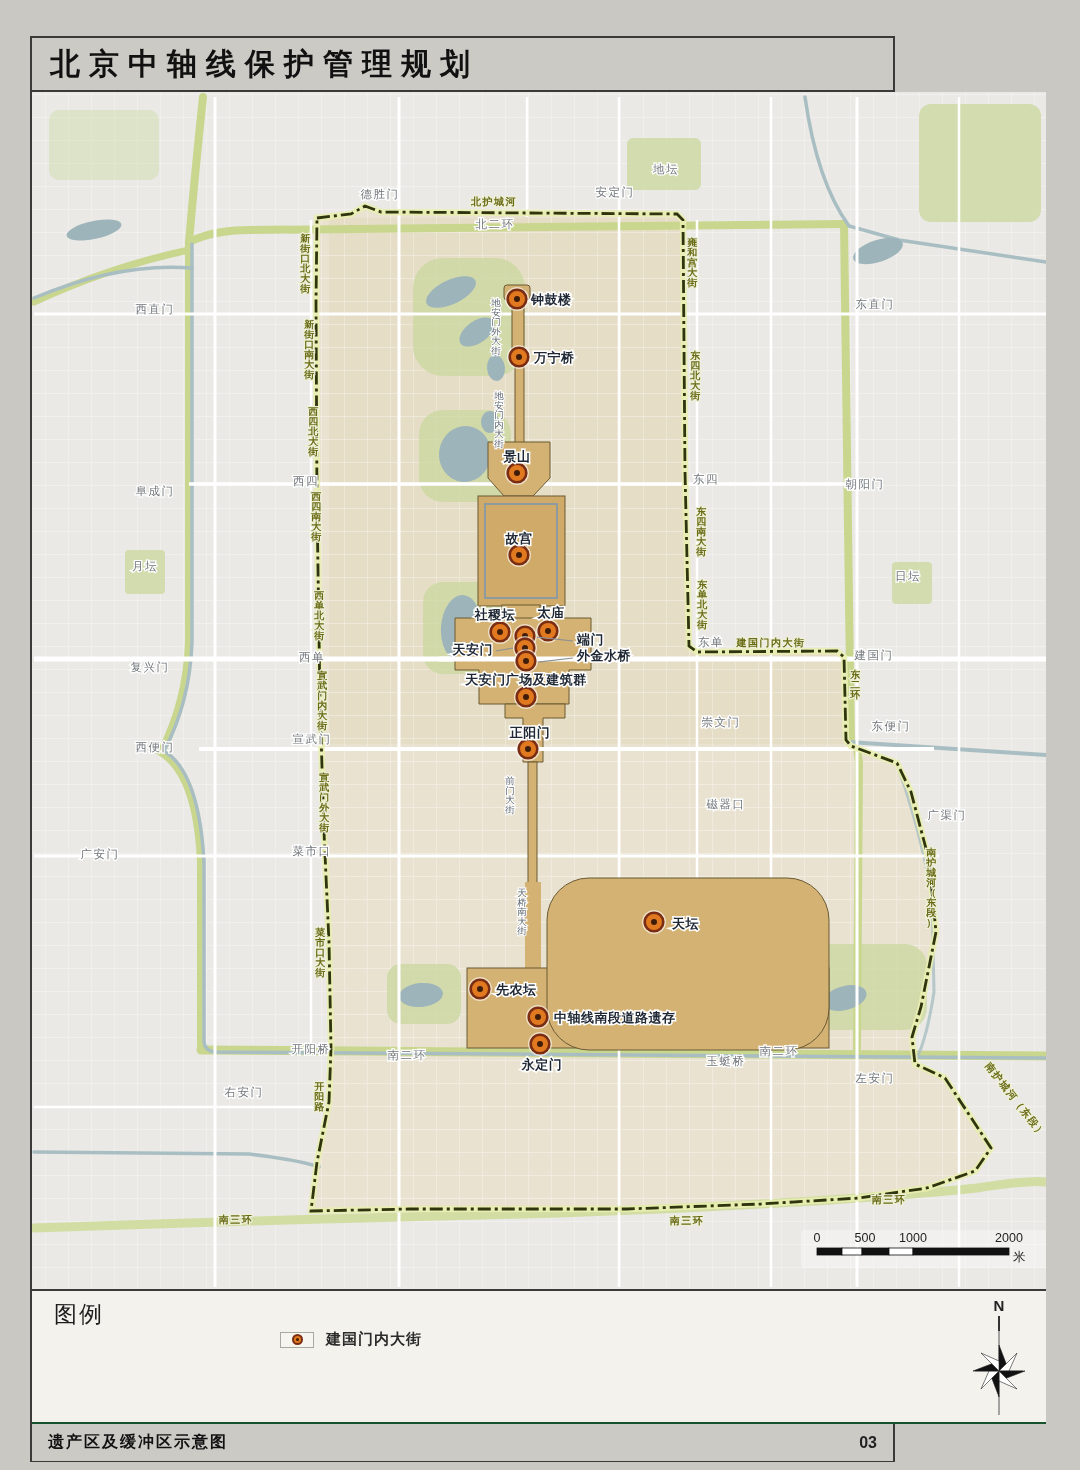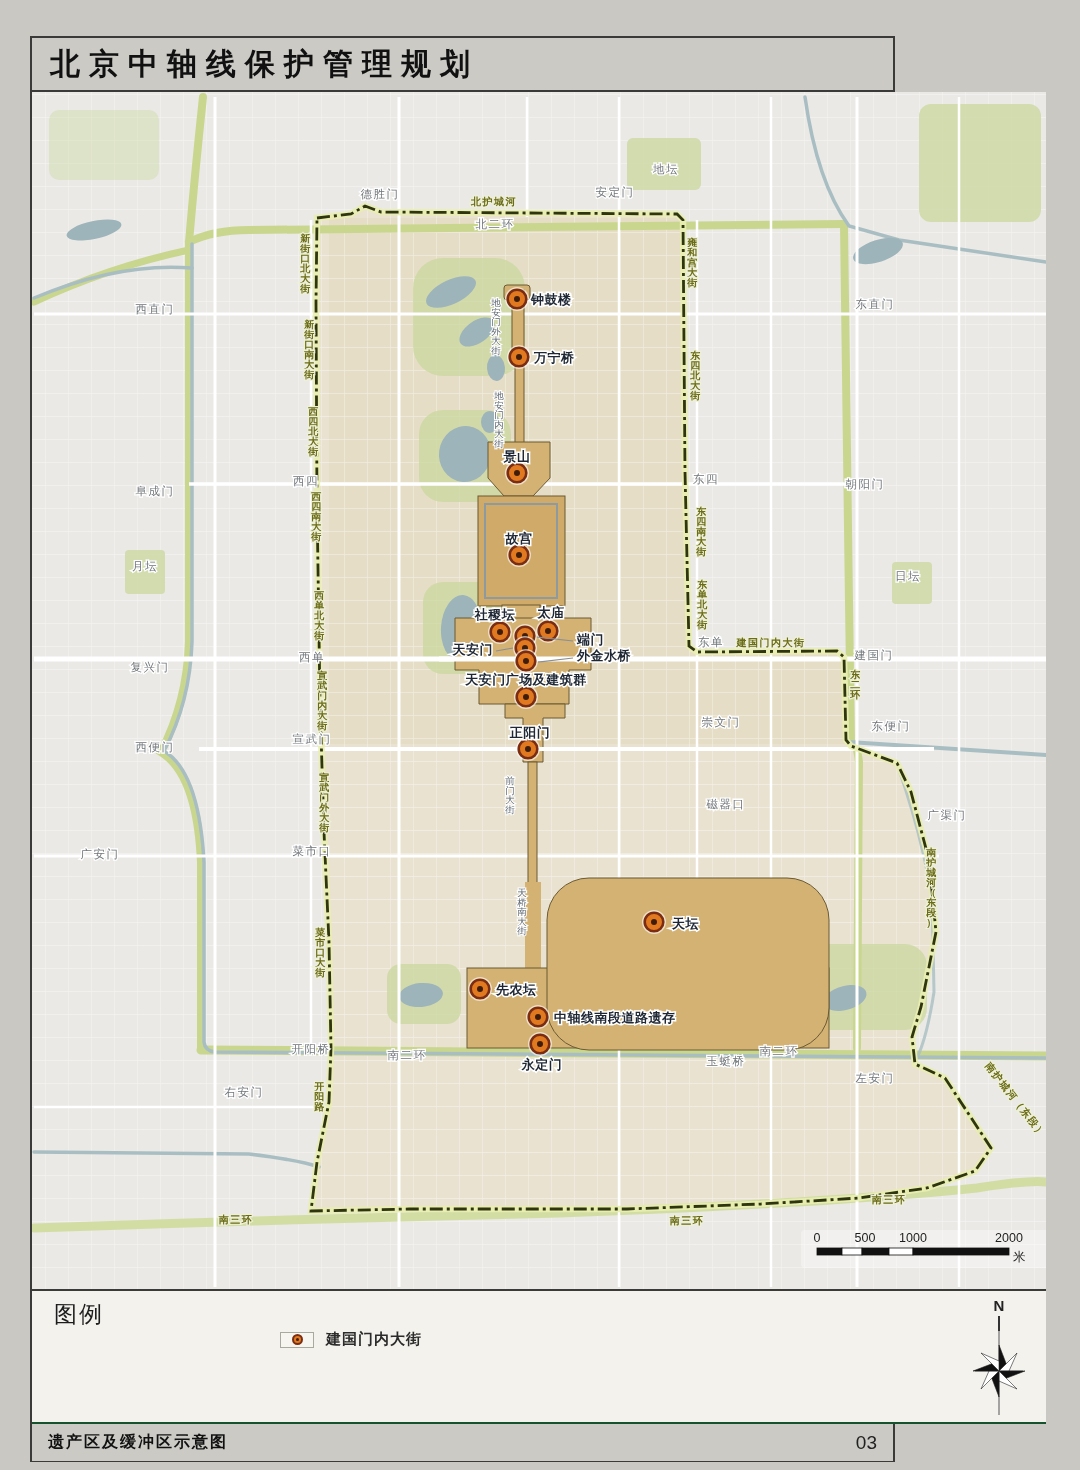--- a/index.html
+++ b/index.html
@@ -29,21 +29,21 @@
   .point-sym{width:32px;height:14px;border:1px solid #a9a9a0;background:#f6f5f0;position:relative;}
   .point-sym .dot{position:absolute;left:50%;top:50%;width:11px;height:11px;margin:-5.5px 0 0 -5.5px;
                   border-radius:50%;background:#e0791f;border:2px solid #7a2d12;box-sizing:border-box;}
   .point-sym .core{position:absolute;left:50%;top:50%;width:3px;height:3px;margin:-1.5px 0 0 -1.5px;
                    border-radius:50%;background:#3f1d08;}
   .north-wrap{position:absolute;right:18px;top:4px;width:58px;height:124px;}
   .footer-band{height:37px;background:#cbcac5;display:flex;align-items:center;
                justify-content:space-between;padding:0 16px;box-sizing:border-box;}
   .footer-caption{font-family:"Liberation Serif","DejaVu Serif",serif;font-size:16px;
                   font-weight:700;color:#111;letter-spacing:2px;}
-  .footer-page{font-size:19px;color:#222;font-weight:400;}
+  .footer-page{font-size:16px;color:#222;font-weight:700;}
   
   .lbl-road{font:700 10px "Liberation Sans",sans-serif;fill:#6a6c17;letter-spacing:1.5px;
             paint-order:stroke;stroke:#eef0d8;stroke-width:2.4px;}
   .lbl-place{font:500 11.5px "Liberation Sans",sans-serif;fill:#71767a;letter-spacing:1.5px;
              paint-order:stroke;stroke:#ffffff;stroke-width:2.6px;}
   .lbl-axis{font:500 9.5px "Liberation Sans",sans-serif;fill:#5d6670;
             paint-order:stroke;stroke:#ffffff;stroke-width:2.2px;}
   .lbl-site{font:700 13px "Liberation Sans",sans-serif;fill:#1e2733;letter-spacing:0.5px;
             paint-order:stroke;stroke:#ffffff;stroke-width:3px;}
   .scale-num{font:500 12.5px "Liberation Sans",sans-serif;fill:#1d1d1d;}

